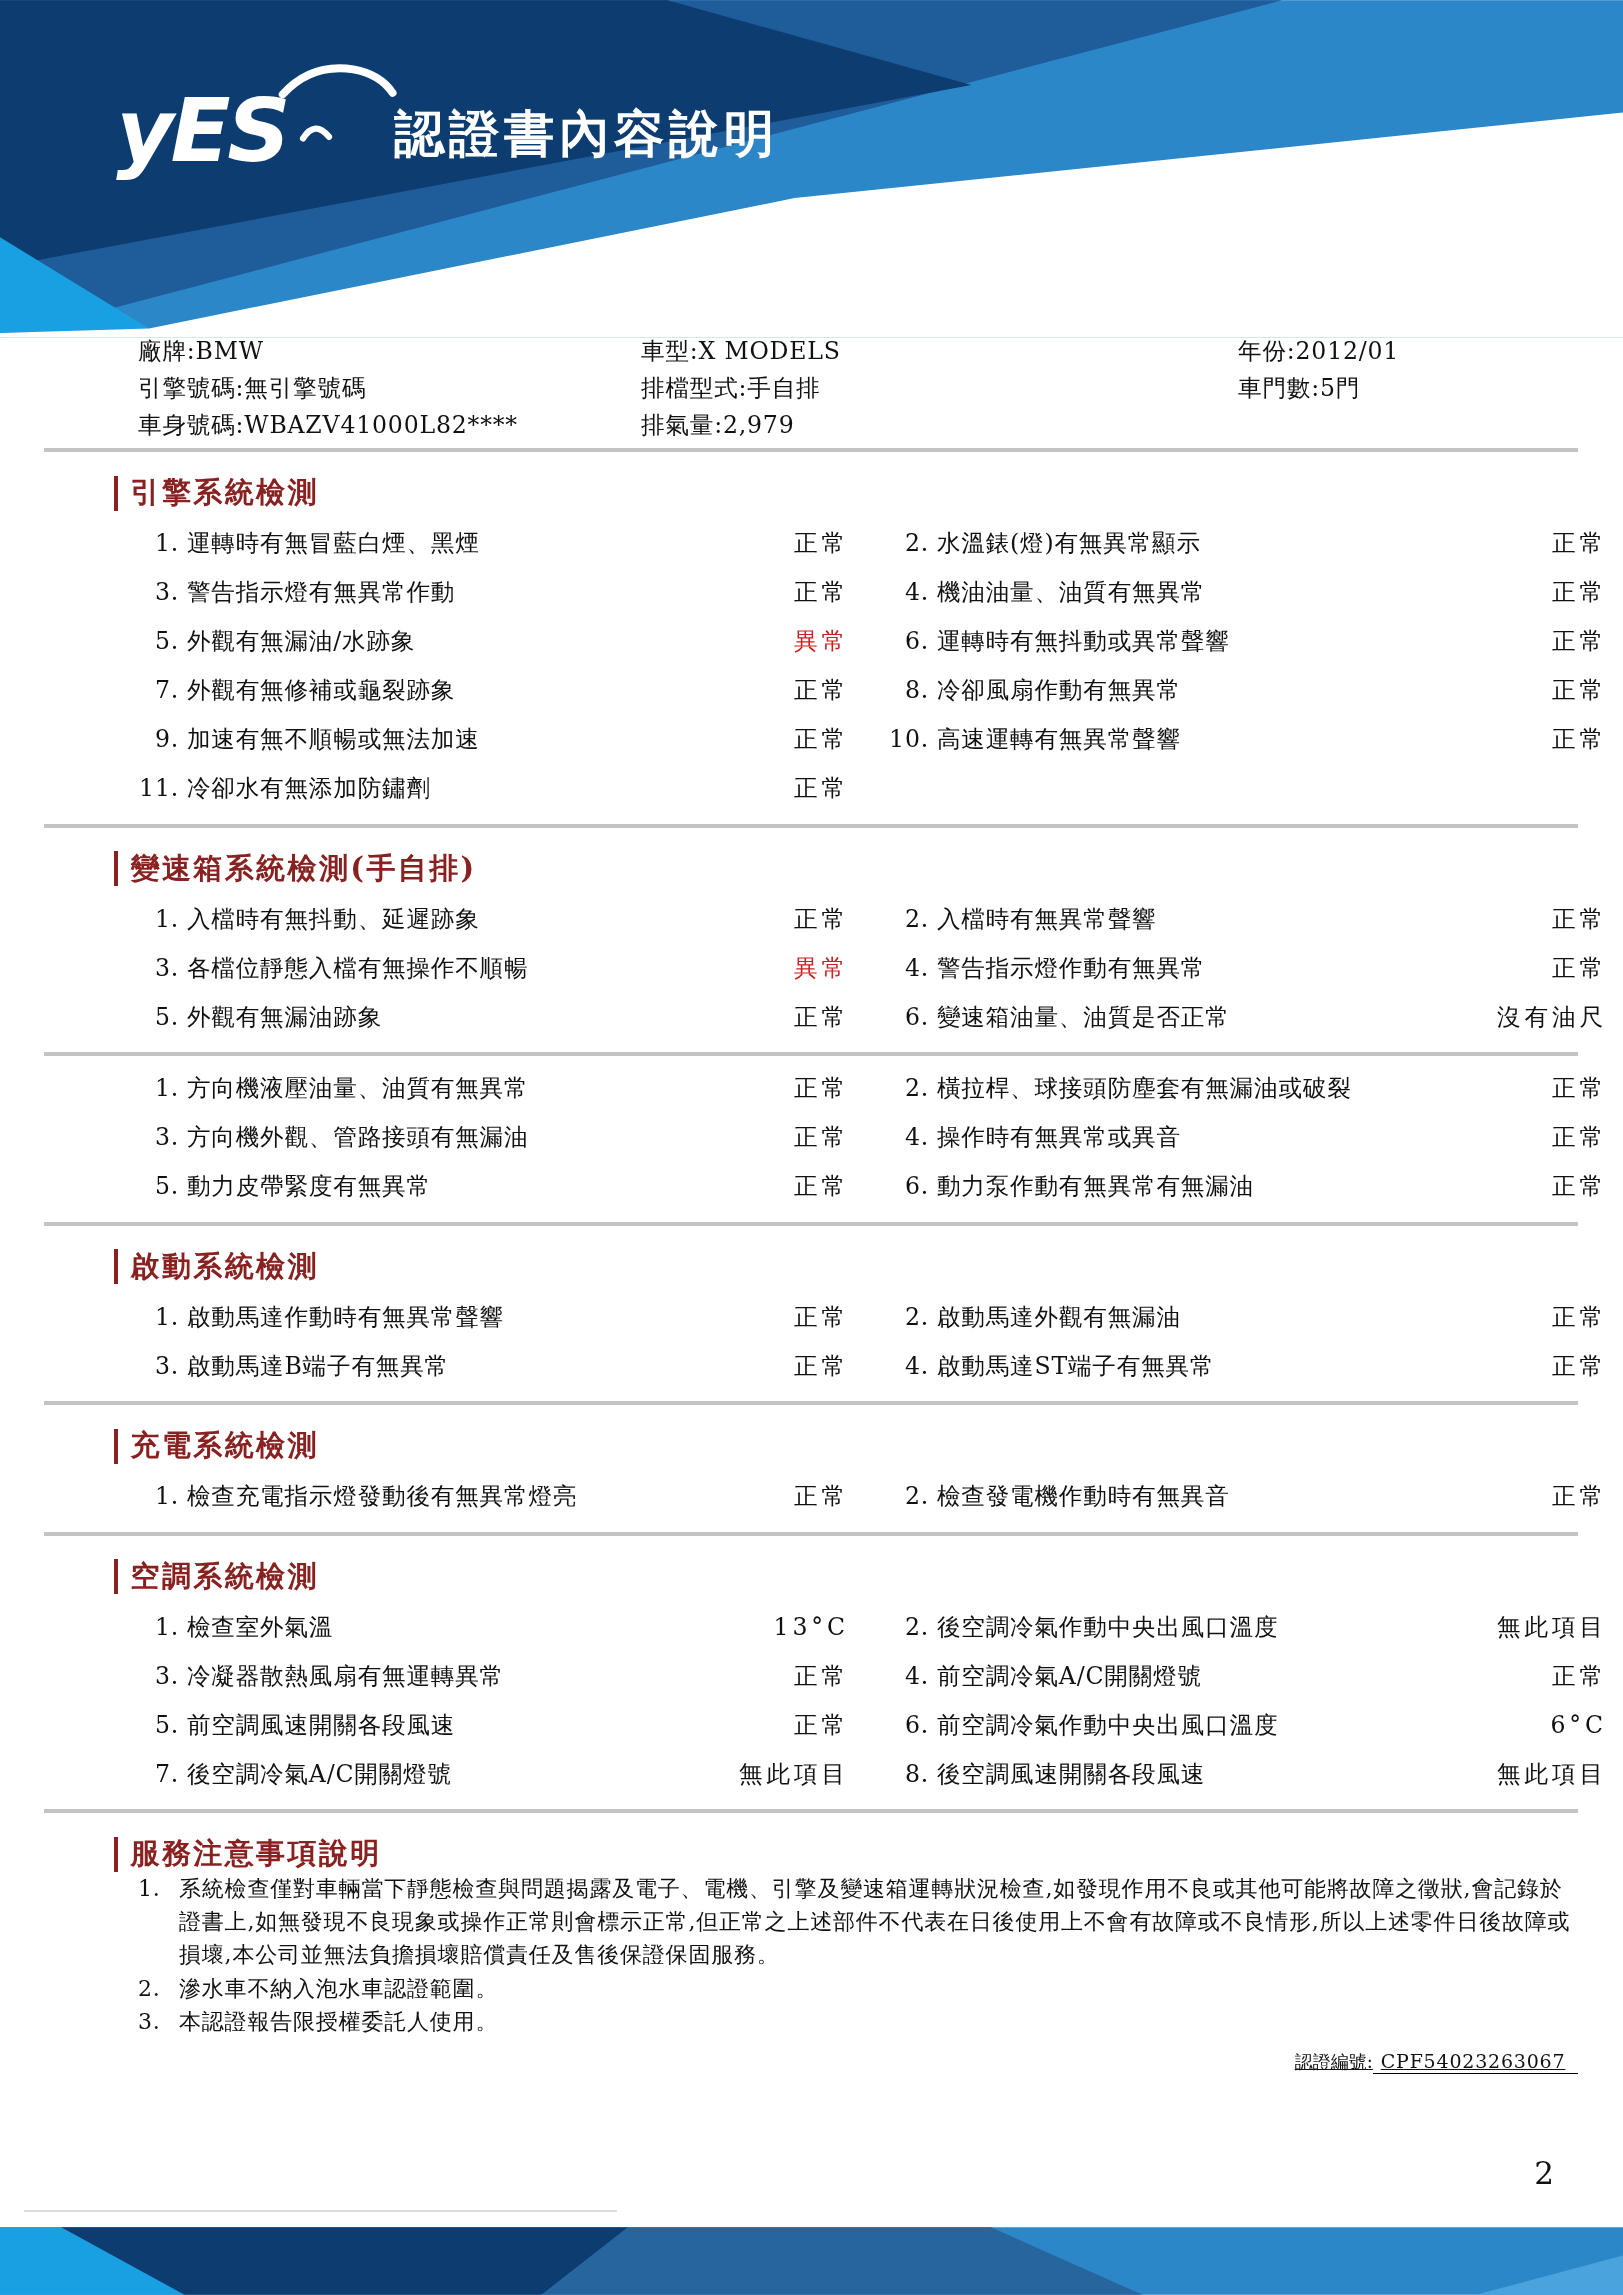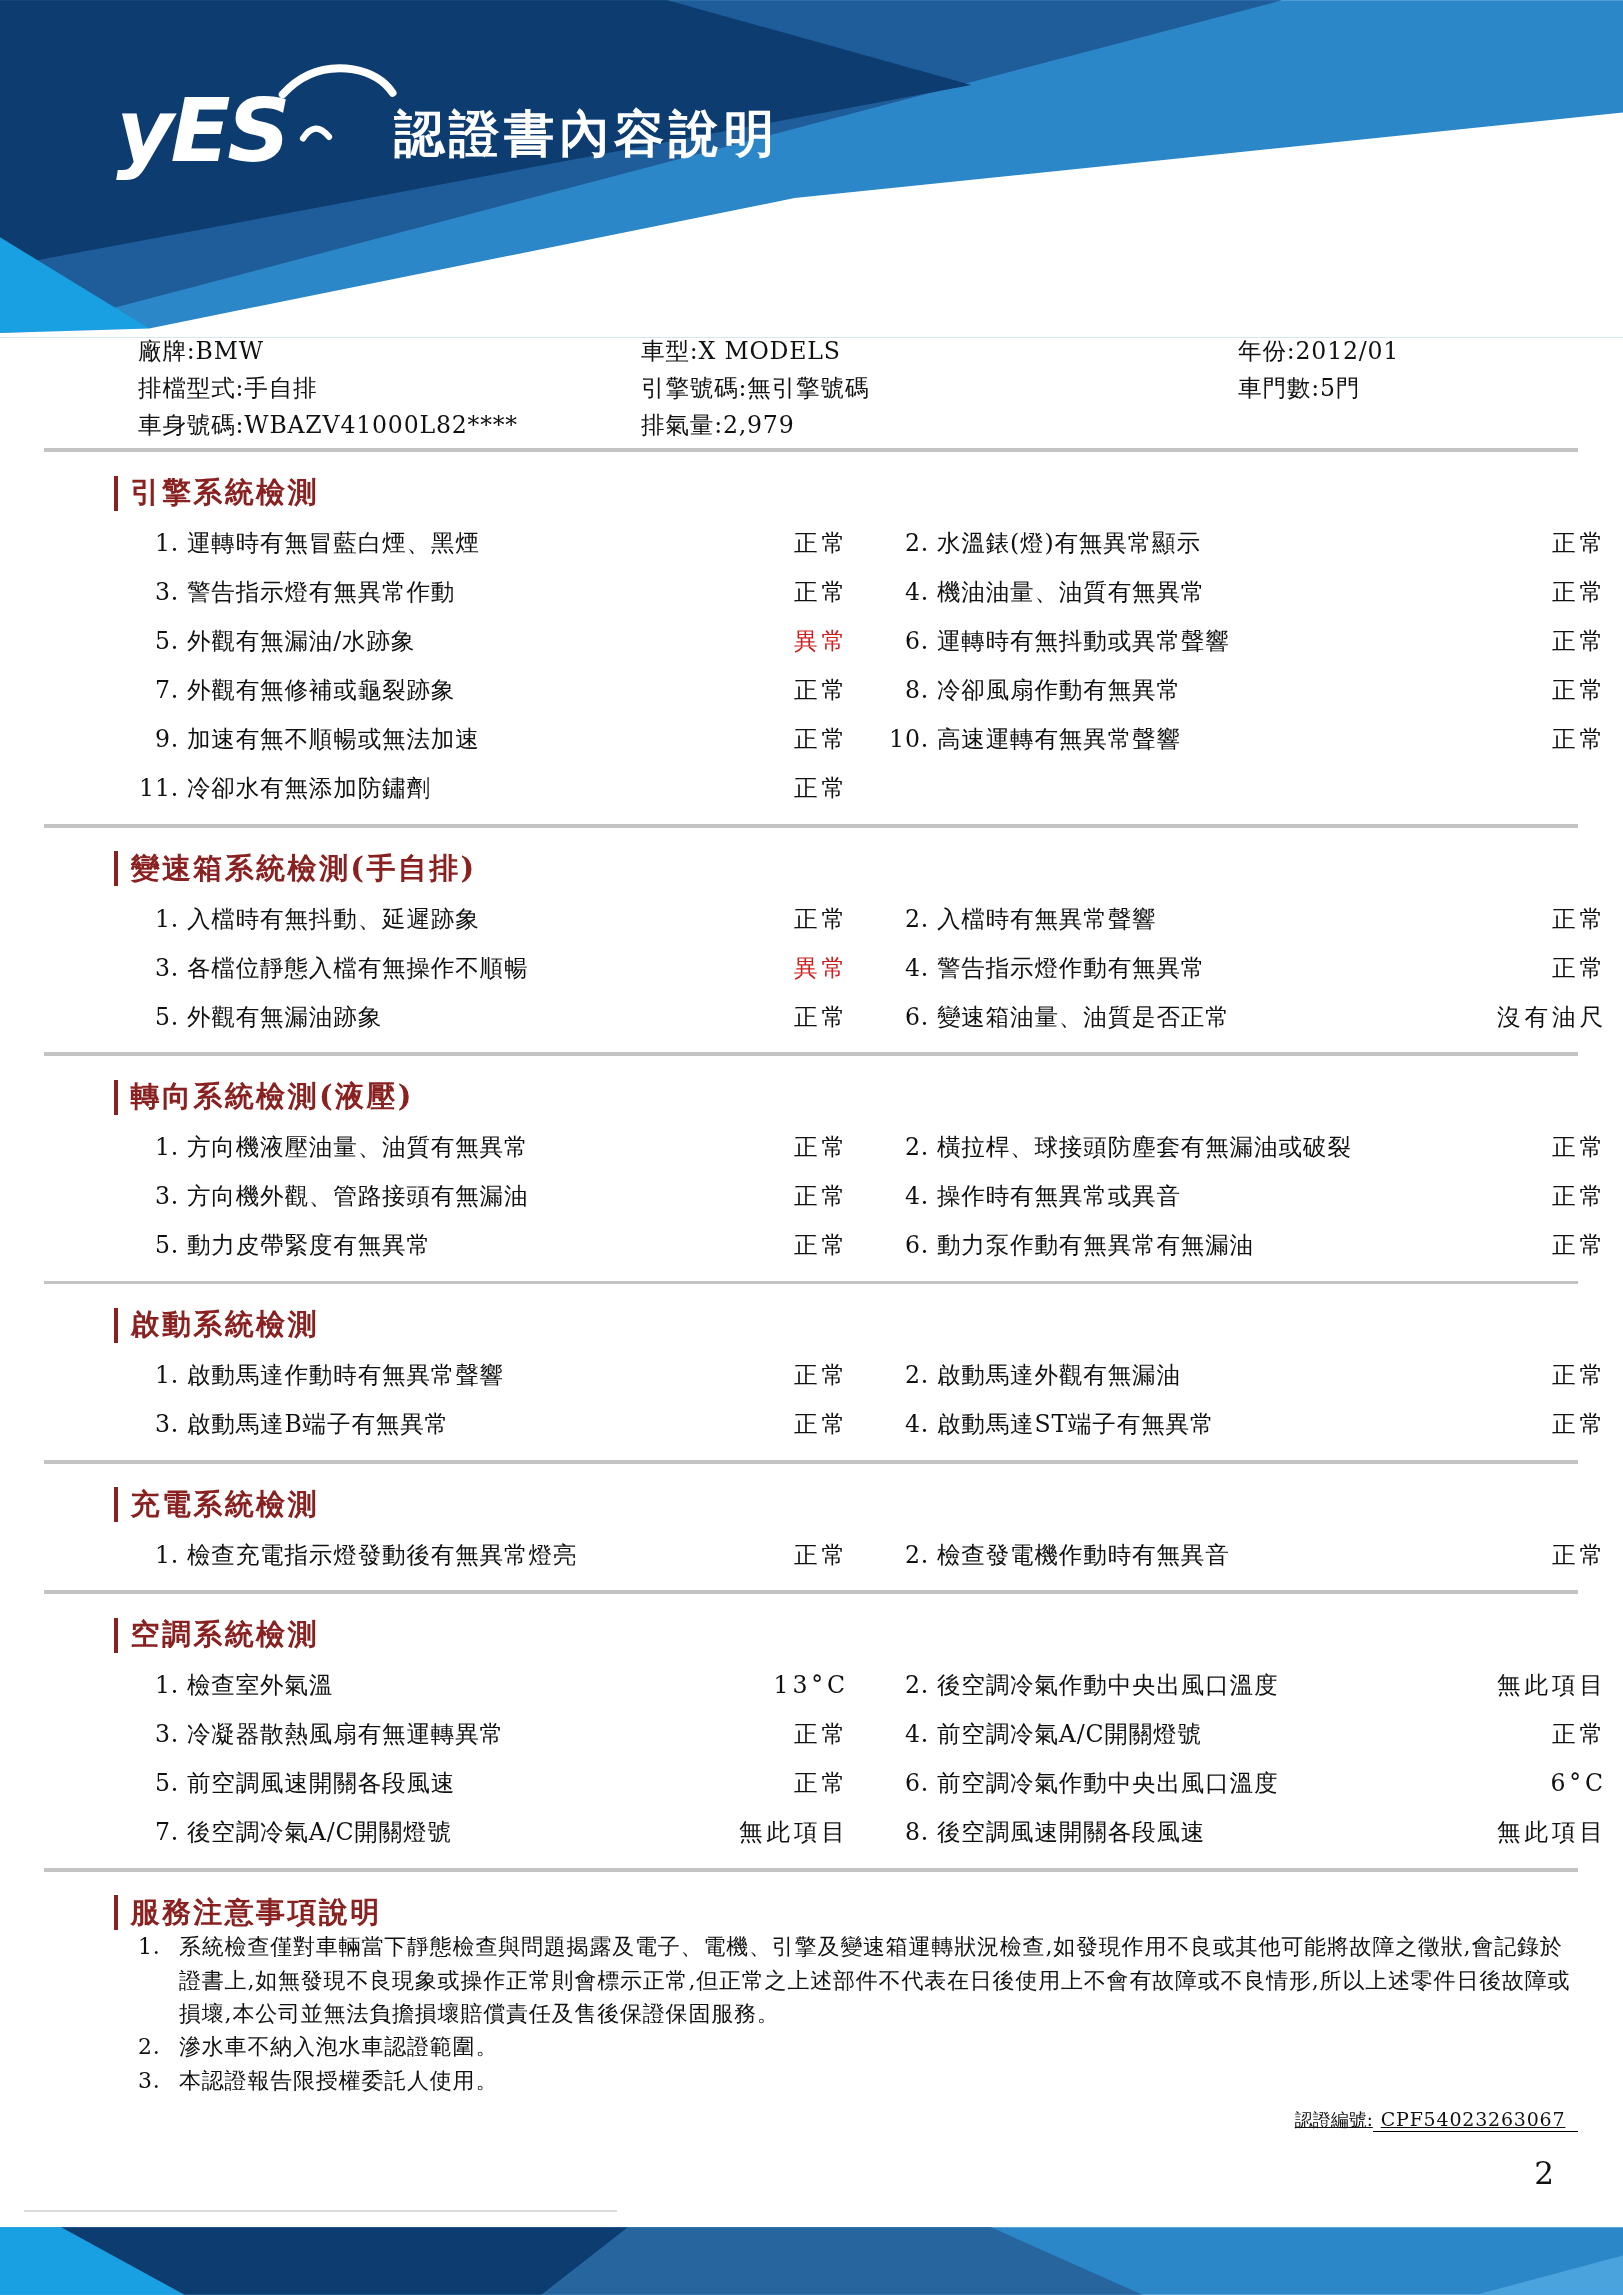--- a/index.html
+++ b/index.html
@@ -65,28 +65,28 @@
         </div>
       <div class="vi-cell">
           <span>車型:</span>
           <span>X MODELS</span>
         </div>
       <div class="vi-cell">
           <span>年份:</span>
           <span>2012/01</span>
         </div>
       <div class="vi-cell">
+          <span>引擎號碼:</span>
+          <span>無引擎號碼</span>
+        </div>
+      <div class="vi-cell">
           <span>排檔型式:</span>
           <span>手自排</span>
         </div>
       <div class="vi-cell">
-          <span>引擎號碼:</span>
-          <span>無引擎號碼</span>
-        </div>
-      <div class="vi-cell">
           <span>車門數:</span>
           <span>5門</span>
         </div>
       <div class="vi-cell">
           <span>車身號碼:</span>
           <span>WBAZV41000L82****</span>
         </div>
       <div class="vi-cell">
           <span>排氣量:</span>
           <span>2,979</span>
@@ -204,24 +204,20 @@
         <div class="cell lbl">
             <span class="no">6.</span>
             <span>變速箱油量、油質是否正常</span>
           </div>
         <div class="cell val val-normal">沒有油尺</div>
       </div>
       <div class="divider tight"></div>
     </div>
 
     <div>
-      <div class="sec-head">
-        <span class="sec-bar"></span>
-        <span class="sec-title">轉向系統檢測(液壓)</span>
-      </div>
       <div class="grid">
         <div class="cell lbl">
             <span class="no">1.</span>
             <span>方向機液壓油量、油質有無異常</span>
           </div>
         <div class="cell val val-normal">正常</div>
         <div class="cell"></div>
         <div class="cell lbl">
             <span class="no">2.</span>
             <span>橫拉桿、球接頭防塵套有無漏油或破裂</span>

